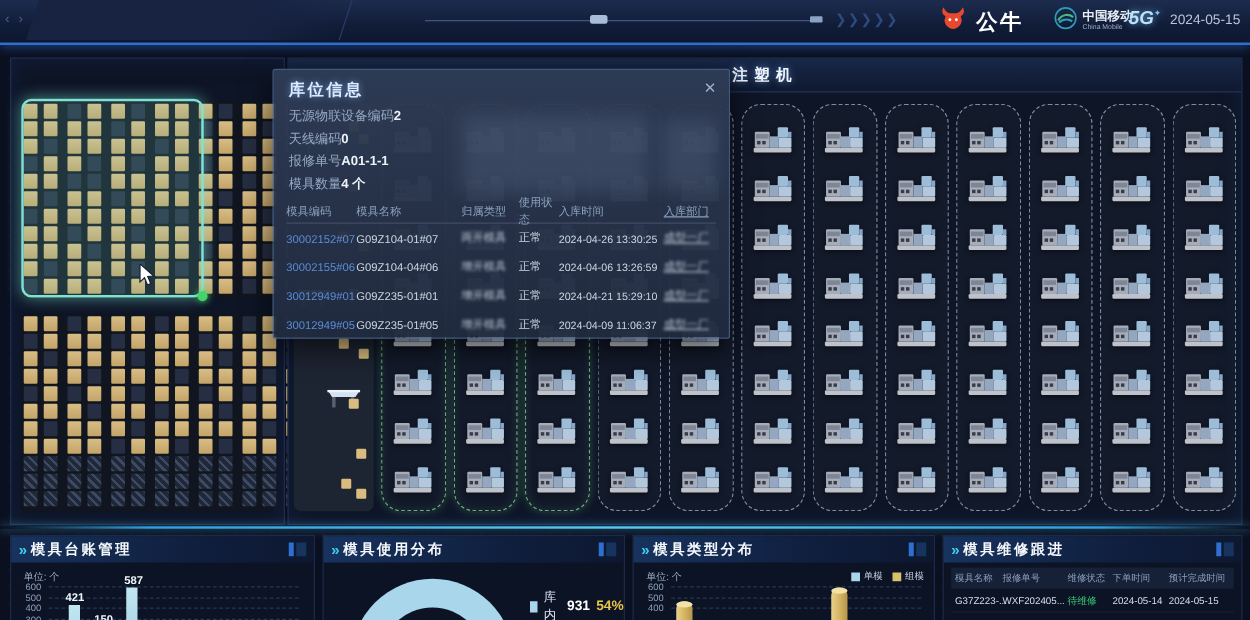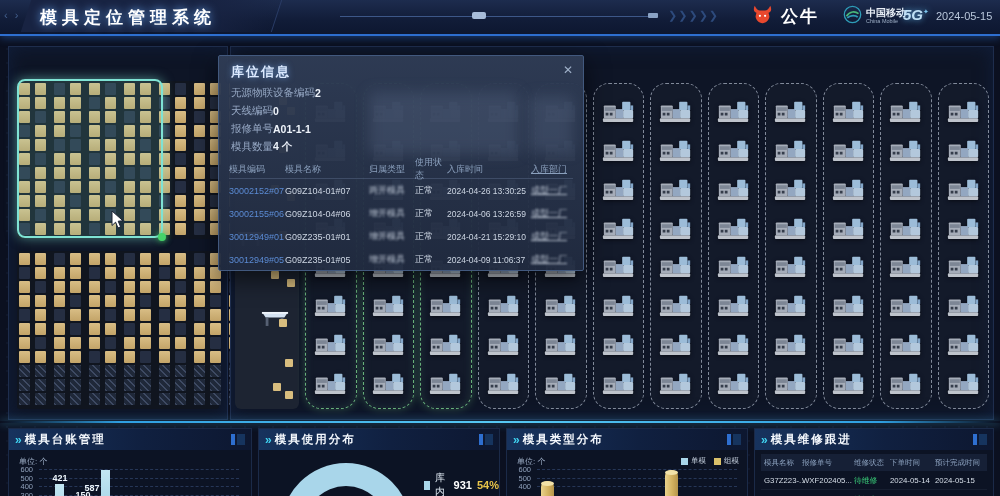--- a/index.html
+++ b/index.html
@@ -126,21 +126,20 @@
   .rtrow{height:18px;font-size:7.8px;color:#d7dfe9;border-bottom:1px solid rgba(140,160,195,.08);}
   .rc0{width:38px;padding-left:3px;} .rc1{width:52px;} .rc2{width:36px;} .rc3{width:45px;} .rc4{width:52px;}
   .status-g{color:#3ad07a;}
 </style>
 </head>
 <body>
 
 <div class="hdr">
   <span class="hdr-left-deco">‹ ›</span>
   <div class="hdr-title-wrap"></div>
-  <div class="hdr-title">模具定位管理系统</div>
   <div class="hdr-line"></div>
   <div class="hdr-slider"></div>
   <div class="hdr-line-end"></div>
   <span class="hdr-chevrons">❯❯❯❯❯</span>
   <div class="brand-bull">
     <span><svg viewBox="0 0 24 22" width="21" height="19">
           <path d="M3 1 C1 5 2 8 5 9 L4 13 C4 17 8 21 12 21 C16 21 20 17 20 13 L19 9 C22 8 23 5 21 1 C19 5 17 6.5 15 6.5 L9 6.5 C7 6.5 5 5 3 1 Z" fill="#e8482e"></path>
           <circle cx="9" cy="12.5" r="1.3" fill="#fff"></circle>
           <circle cx="15" cy="12.5" r="1.3" fill="#fff"></circle>
         </svg></span>
@@ -532,20 +531,23 @@
     </div>
   <div class="sel-overlay">
     <span class="sel-dot"></span>
     <span class="cursor"><svg width="15" height="18" viewBox="0 0 15 18">
           <path d="M1 0 L1 14.5 L4.6 11.2 L7 17 L9.6 15.8 L7.2 10.2 L12 9.8 Z" fill="#fff" stroke="#1b2233" stroke-width="1"></path>
         </svg></span>
   </div>
 </div>
 
 <div class="panel" id="inj-panel">
+  <div class="panel-hd">
+    <span class="t">注塑机</span>
+  </div>
   <div class="staging">
       <span class="bench" style="left: 6px; top: 24px;"><svg viewBox="0 0 30 20" width="28" height="19">
           <polygon points="1,3 29,3 25,9 5,9" fill="#d4e2f2"></polygon>
           <rect x="1" y="3" width="28" height="2" fill="#eef4fb"></rect>
           <rect x="5" y="9" width="3" height="9" fill="#566073"></rect>
           <rect x="21" y="9" width="3" height="9" fill="#566073"></rect>
         </svg></span>
       <span class="bench" style="left: 2px; top: 146px;"><svg viewBox="0 0 30 20" width="28" height="19">
           <polygon points="1,3 29,3 25,9 5,9" fill="#d4e2f2"></polygon>
           <rect x="1" y="3" width="28" height="2" fill="#eef4fb"></rect>
@@ -1742,21 +1744,21 @@
     <span class="ytick" style="left: 4px; top: 44.5px;">500</span>
     <div class="gline" style="top: 48.5px;"></div>
     <span class="ytick" style="left: 4px; top: 53px;">400</span>
     <div class="gline" style="top: 57px;"></div>
     <span class="ytick" style="left: 4px; top: 61.5px;">300</span>
     <div class="gline" style="top: 65.5px;"></div>
     <div class="vbar" style="left: 46px; top: 55.215px;"></div>
     <span class="vbar-label" style="left: 36px; top: 44.215px;">421</span>
     <span class="vbar-label" style="left: 59px; top: 61px;">150</span>
     <div class="vbar" style="left: 92px; top: 41.105px;"></div>
-    <span class="vbar-label" style="left: 68px; top: 30.105px; margin-top: 24px;">587</span>
+    <span class="vbar-label" style="left: 83px; top: 30.105px;">587</span>
   </div>
 
 <div class="bp" id="bp2">
   <div class="bp-hd">
     <span class="arrow">»</span>
     <span class="t">模具使用分布</span>
     <span class="bars">
         <i></i>
         <i></i>
       </span>

